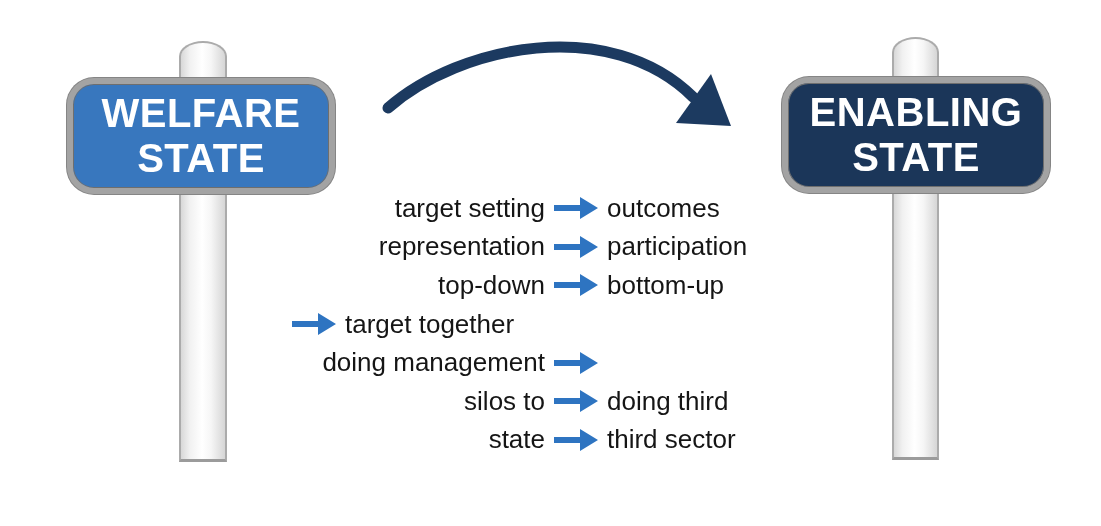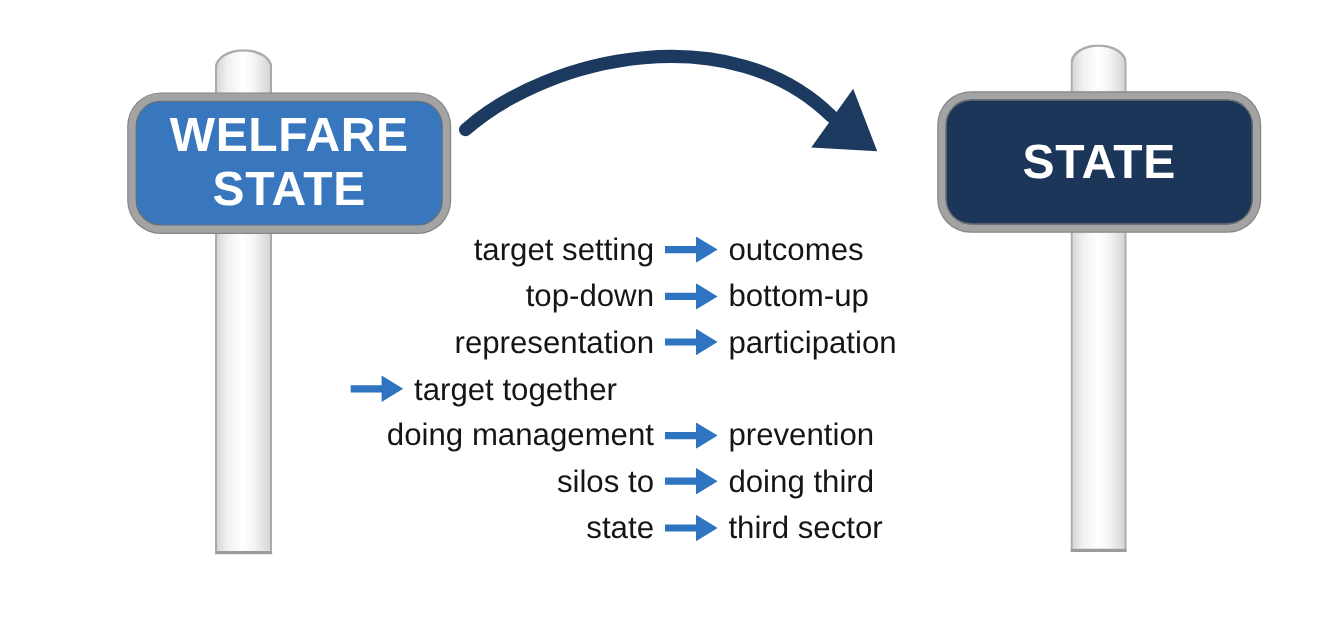--- a/index.html
+++ b/index.html
@@ -39,21 +39,21 @@
     flex-direction: column;
     align-items: center;
     justify-content: center;
     color: #ffffff;
     font-weight: bold;
     font-size: 40px;
     line-height: 45px;
     letter-spacing: 0.5px;
     text-align: center;
   }
-  .sign.welfare  { left: 67px;  top: 78px; background: #3877be; margin-left: 40px; }
+  .sign.welfare  { left: 67px;  top: 78px; background: #3877be; }
   .sign.enabling { left: 782px; top: 77px; background: #1b3659; }
 
   
   .curve-arrow { position: absolute; left: 375px; top: 25px; z-index: 3; }
 
   
   .transitions {
     position: absolute;
     left: 283px;
     top: 189px;
@@ -85,20 +85,21 @@
 
   <div class="post left"></div>
   <div class="post right"></div>
 
   <div class="sign welfare">
     <div>WELFARE</div>
     <div>STATE</div>
   </div>
 
   <div class="sign enabling">
+    <div>ENABLING</div>
     <div>STATE</div>
   </div>
 
   <svg class="curve-arrow" width="375" height="125" viewBox="0 0 375 125">
     <path d="M 13 83 C 85 20, 235 -10, 318 72" fill="none" stroke="#1C3A60" stroke-width="11" stroke-linecap="round"></path>
     <polygon points="336,49 301,98 356,101" fill="#1C3A60"></polygon>
   </svg>
 
   <div class="transitions">
 
@@ -106,56 +107,55 @@
       <span class="t-from">target setting</span>
       <span class="t-arrow">
         <svg width="44" height="22" viewBox="0 0 44 22">
             <polygon points="0,8 26,8 26,0 44,11 26,22 26,14 0,14" fill="#2E74C1"></polygon>
           </svg>
       </span>
       <span class="t-to">outcomes</span>
     </div>
 
     <div class="t-row">
+      <span class="t-from">representation</span>
+      <span class="t-arrow">
+        <svg width="44" height="22" viewBox="0 0 44 22">
+            <polygon points="0,8 26,8 26,0 44,11 26,22 26,14 0,14" fill="#2E74C1"></polygon>
+          </svg>
+      </span>
+      <span class="t-to">participation</span>
+    </div>
+
+    <div class="t-row">
       <span class="t-from">top-down</span>
       <span class="t-arrow">
         <svg width="44" height="22" viewBox="0 0 44 22">
             <polygon points="0,8 26,8 26,0 44,11 26,22 26,14 0,14" fill="#2E74C1"></polygon>
           </svg>
       </span>
       <span class="t-to">bottom-up</span>
-    </div>
-
-    <div class="t-row">
-      <span class="t-from">representation</span>
-      <span class="t-arrow">
-        <svg width="44" height="22" viewBox="0 0 44 22">
-            <polygon points="0,8 26,8 26,0 44,11 26,22 26,14 0,14" fill="#2E74C1"></polygon>
-          </svg>
-      </span>
-      <span class="t-to">participation</span>
     </div>
 
     <div class="t-row">
       <span class="t-arrow">
         <svg width="44" height="22" viewBox="0 0 44 22">
             <polygon points="0,8 26,8 26,0 44,11 26,22 26,14 0,14" fill="#2E74C1"></polygon>
           </svg>
       </span>
       <span class="t-to">target together</span>
     </div>
 
     <div class="t-row">
       <span class="t-from">doing management</span>
       <span class="t-arrow">
         <svg width="44" height="22" viewBox="0 0 44 22">
             <polygon points="0,8 26,8 26,0 44,11 26,22 26,14 0,14" fill="#2E74C1"></polygon>
           </svg>
       </span>
-      <span class="t-to">prevention</span>
     </div>
 
     <div class="t-row">
       <span class="t-from">silos to</span>
       <span class="t-arrow">
         <svg width="44" height="22" viewBox="0 0 44 22">
             <polygon points="0,8 26,8 26,0 44,11 26,22 26,14 0,14" fill="#2E74C1"></polygon>
           </svg>
       </span>
       <span class="t-to">doing third</span>

